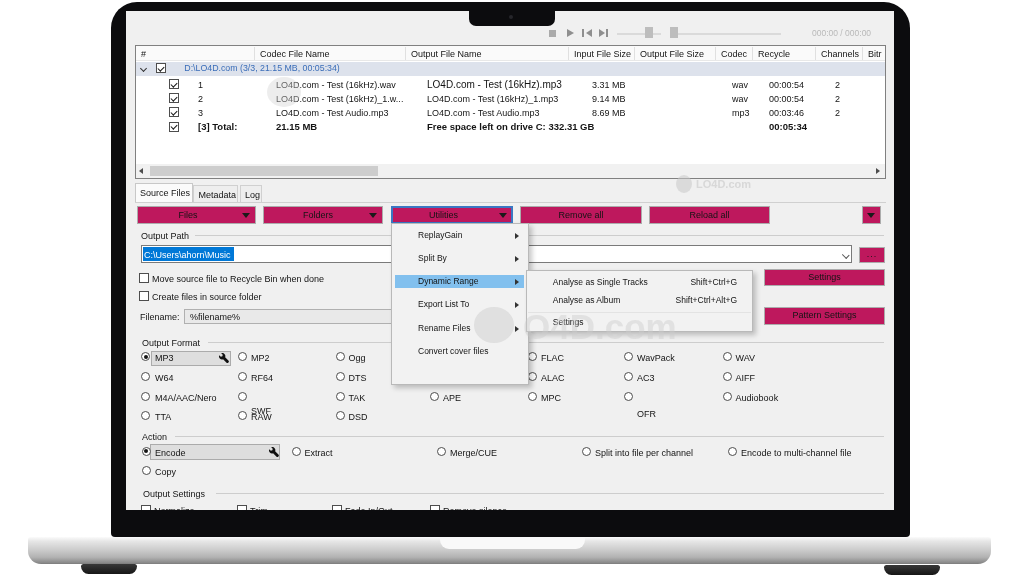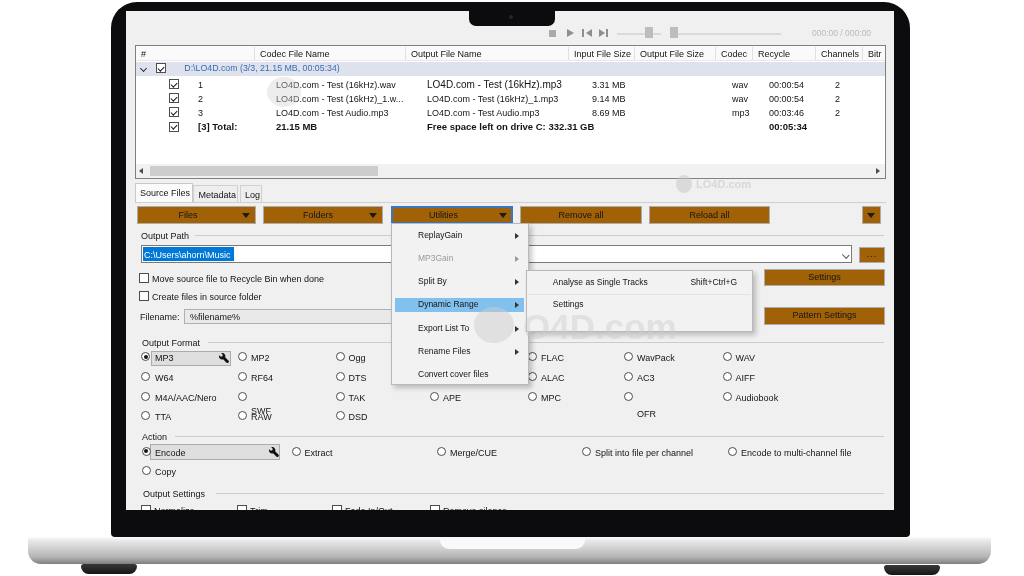--- a/index.html
+++ b/index.html
@@ -3,21 +3,21 @@
 <style>
 *{margin:0;padding:0;box-sizing:border-box}
 html,body{width:1024px;height:576px;background:#fff;font-family:"Liberation Sans",sans-serif;position:relative;overflow:hidden}
 .a{position:absolute}
 .lb{position:absolute;font-size:9px;color:#141414;white-space:nowrap;line-height:10px}
 .b{font-weight:bold}
 .rad{position:absolute;width:9px;height:9px;border:1px solid #4d4d4d;border-radius:50%;background:#fff}
 .rad.on:after{content:"";position:absolute;left:1.5px;top:1.5px;width:4px;height:4px;background:#151515;border-radius:50%}
 .cb{position:absolute;width:10px;height:10px;border:1px solid #4d4d4d;background:#fff}
 .cb.on:after{content:"";position:absolute;left:1.3px;top:1.8px;width:5.4px;height:3px;border-left:1.5px solid #151515;border-bottom:1.5px solid #151515;transform:rotate(-45deg)}
-.btn{position:absolute;background:#a16207;border:1px solid #acacac;font-size:9px;color:#141414;text-align:center;line-height:16px}
+.btn{position:absolute;background:#be185d;border:1px solid #acacac;font-size:9px;color:#141414;text-align:center;line-height:16px}
 .tri{position:absolute;width:0;height:0;border-left:4.5px solid transparent;border-right:4.5px solid transparent;border-top:5.5px solid #1a1a1a}
 .grv{position:absolute;height:1px;background:#cdcdcd}
 .hsep{position:absolute;width:1px;background:#e0e0e0}
 .marr{position:absolute;right:9px;top:9px;width:0;height:0;border-top:3.2px solid transparent;border-bottom:3.2px solid transparent;border-left:4px solid #333}
 .mi{position:relative;height:23.14px;font-size:8.5px;color:#141414;line-height:23.14px;padding-left:26px}
 .smi{position:relative;height:17.5px;font-size:8.5px;color:#141414;line-height:17.5px;padding-left:26px}
 .sc{position:absolute;right:15px;top:0;font-size:8.5px;color:#141414}
 </style></head>
 <body>
 
@@ -215,30 +215,30 @@
     <div class="lb" style="left:28px;top:495px">Normalize</div>
   <div class="cb" style="left:111px;top:494px"></div>
     <div class="lb" style="left:124px;top:495px">Trim</div>
   <div class="cb" style="left:206px;top:494px"></div>
     <div class="lb" style="left:219px;top:495px">Fade In/Out</div>
   <div class="cb" style="left:304px;top:494px"></div>
     <div class="lb" style="left:317px;top:495px">Remove silence</div>
 
   <div class="a" style="left:265px;top:212px;width:138px;height:162px;background:#f2f2f2;border:1px solid #b9b9b9;box-shadow:3px 3px 5px rgba(0,0,0,.22);z-index:50">
     <div class="mi">ReplayGain<span class="marr"></span></div>
-    <div class="mi" style="color:#9a9a9a">MP3Gain<span class="marr" style="border-left-color:#9a9a9a"></span></div>
     <div class="mi">Split By<span class="marr"></span></div>
     <div class="mi"><div style="position:absolute;left:3px;right:4px;top:5px;bottom:5px;background:#82c0ee"></div><span style="position:relative">Dynamic Range</span><span class="marr"></span></div>
     <div class="mi">Export List To<span class="marr"></span></div>
     <div class="mi">Rename Files<span class="marr"></span></div>
     <div class="mi">Convert cover files</div>
   </div>
 
   <div class="a" style="left:399.8px;top:259.3px;width:227.4px;height:62px;background:#f2f2f2;border:1px solid #b9b9b9;box-shadow:3px 3px 5px rgba(0,0,0,.22);z-index:60;padding-top:3px">
     <div class="smi">Analyse as Single Tracks<span class="sc">Shift+Ctrl+G</span></div>
+    <div class="smi">Analyse as Album<span class="sc">Shift+Ctrl+Alt+G</span></div>
     <div style="height:1px;background:#e3e3e3;margin:2.5px 1px 3px"></div>
     <div class="smi" style="height:16px;line-height:12px">Settings</div>
   </div>
 
   <svg class="a" style="z-index:70;left:545px;top:160px" width="120" height="26">
     <ellipse cx="13" cy="13" rx="8" ry="9" fill="rgba(200,200,200,.55)"></ellipse>
     <text x="25" y="17" font-family="Liberation Sans" font-size="11" font-weight="bold" fill="rgba(200,200,200,.6)">LO4D.com</text>
   </svg>
   <svg class="a" style="z-index:70;left:138px;top:64px" width="44" height="36">
       <ellipse cx="20" cy="17" rx="17" ry="15" fill="rgba(210,210,210,.4)"></ellipse>

